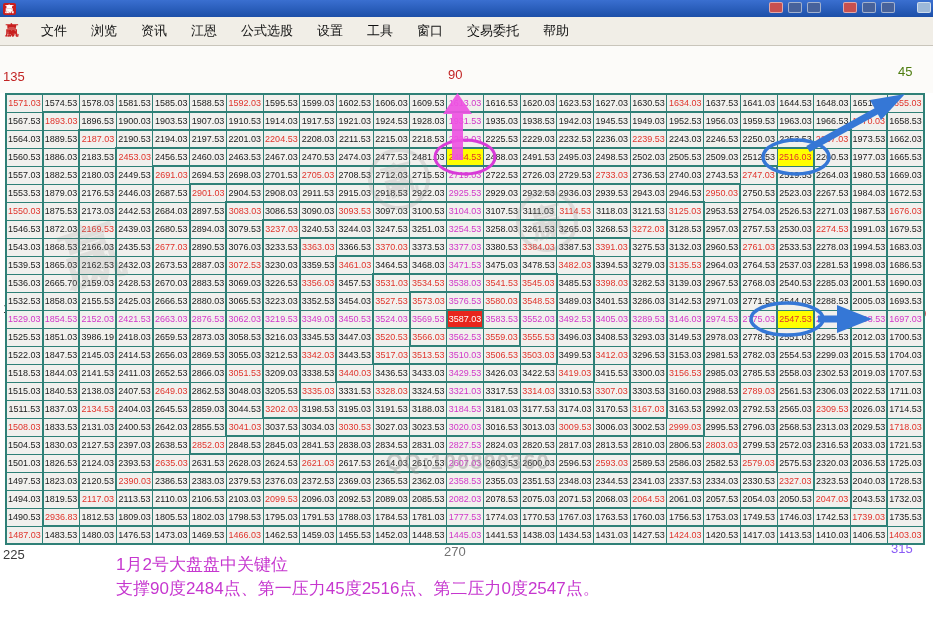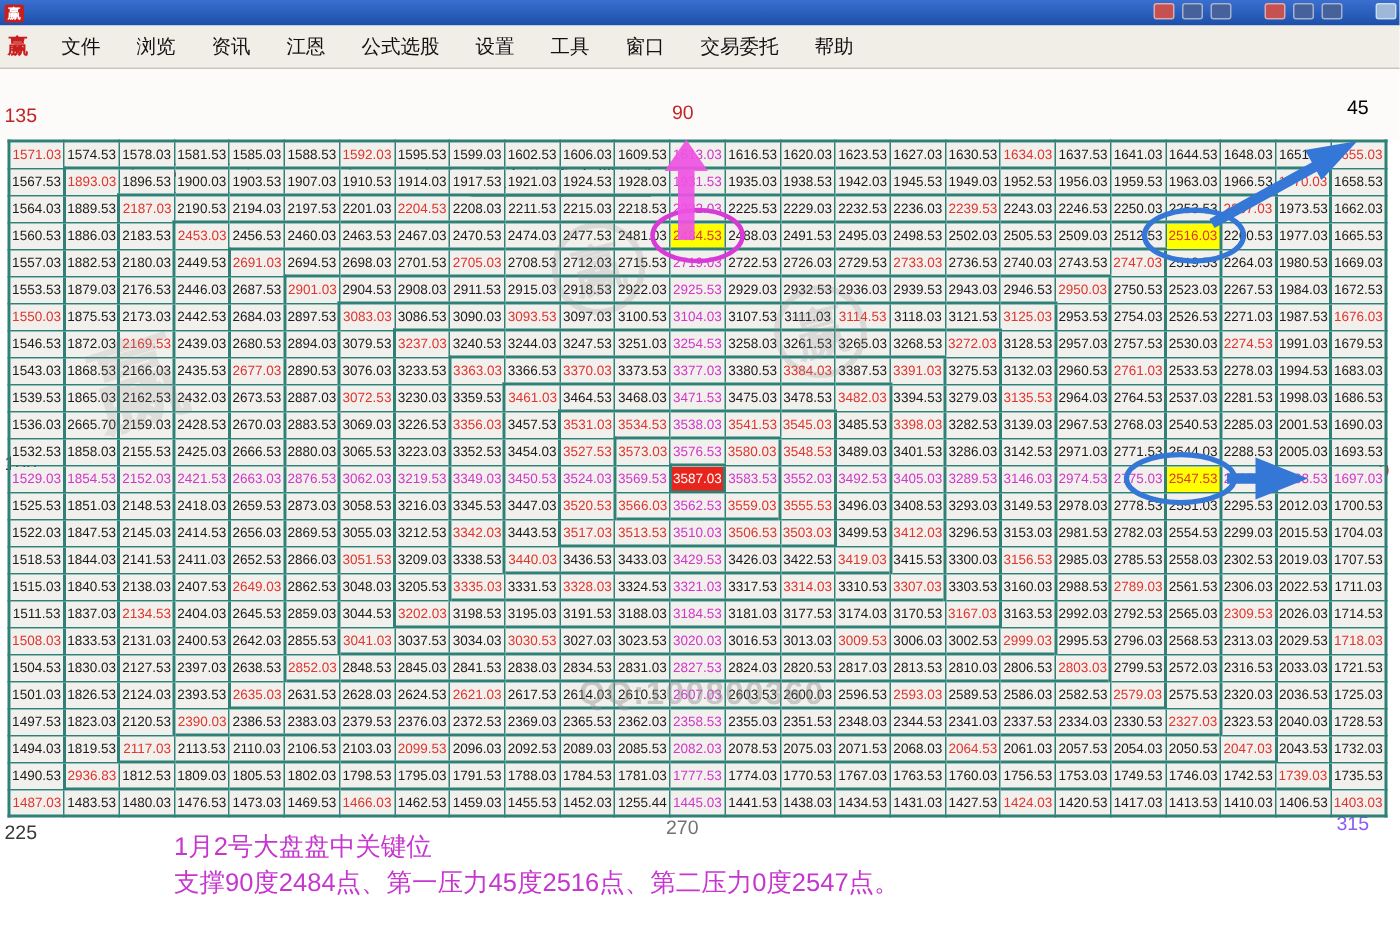--- a/index.html
+++ b/index.html
@@ -106,21 +106,21 @@
   <div class="tselect">
     <span class="val">3.5</span>
     <span class="drop">▼</span>
   </div>
   <div class="tbtn" style="left:313px">阻力位</div>
   <div class="tbtn pressed" style="left:374px">支撑位</div>
 </div>
 
 <span class="deg d135" style="color: rgb(194, 37, 37);">135</span>
 <span class="deg d90" style="color: rgb(194, 37, 37);">90</span>
-<span class="deg d45" style="color: #000000;">45</span>
+<span class="deg d45" style="color: #4d7c0f;">45</span>
 <span class="deg d180" style="color: rgb(58, 58, 58);">180</span>
 <span class="deg d0" style="color: rgb(194, 37, 37);">0</span>
 <span class="deg d225" style="color: rgb(58, 58, 58);">225</span>
 <span class="deg d270" style="color: #737373;">270</span>
 <span class="deg d315" style="color: #8b5cf6;">315</span>
 
 <div class="gridwrap">
   <table id="gann">
       <tbody>
         <tr>
@@ -470,21 +470,21 @@
           <td class="gc axis bl">2974.53</td>
           <td class="gc axis bl">2775.03</td>
           <td class="gc axis hl bl">2547.53</td>
           <td class="gc axis bl">2292.03</td>
           <td class="gc axis bl">2008.53</td>
           <td class="gc axis bl">1697.03</td>
         </tr>
         <tr>
           <td class="gc">1525.53</td>
           <td class="gc bl">1851.03</td>
-          <td class="gc bl">2148.53</td>
+          <td class="gc bl">3986.19</td>
           <td class="gc bl">2418.03</td>
           <td class="gc bl">2659.53</td>
           <td class="gc bl">2873.03</td>
           <td class="gc bl">3058.53</td>
           <td class="gc bl">3216.03</td>
           <td class="gc bl">3345.53</td>
           <td class="gc bl">3447.03</td>
           <td class="gc mark bl">3520.53</td>
           <td class="gc mark bl">3566.03</td>
           <td class="gc axis bt">3562.53</td>
@@ -776,21 +776,21 @@
           <td class="gc bt">1483.53</td>
           <td class="gc bt">1480.03</td>
           <td class="gc bt">1476.53</td>
           <td class="gc bt">1473.03</td>
           <td class="gc bt">1469.53</td>
           <td class="gc mark bt">1466.03</td>
           <td class="gc bt">1462.53</td>
           <td class="gc bt">1459.03</td>
           <td class="gc bt">1455.53</td>
           <td class="gc bt">1452.03</td>
-          <td class="gc bt">1255.44</td>
+          <td class="gc bt">1448.53</td>
           <td class="gc axis bt">1445.03</td>
           <td class="gc bt">1441.53</td>
           <td class="gc bt">1438.03</td>
           <td class="gc bt">1434.53</td>
           <td class="gc bt">1431.03</td>
           <td class="gc bt">1427.53</td>
           <td class="gc mark bt">1424.03</td>
           <td class="gc bt">1420.53</td>
           <td class="gc bt">1417.03</td>
           <td class="gc bt">1413.53</td>

